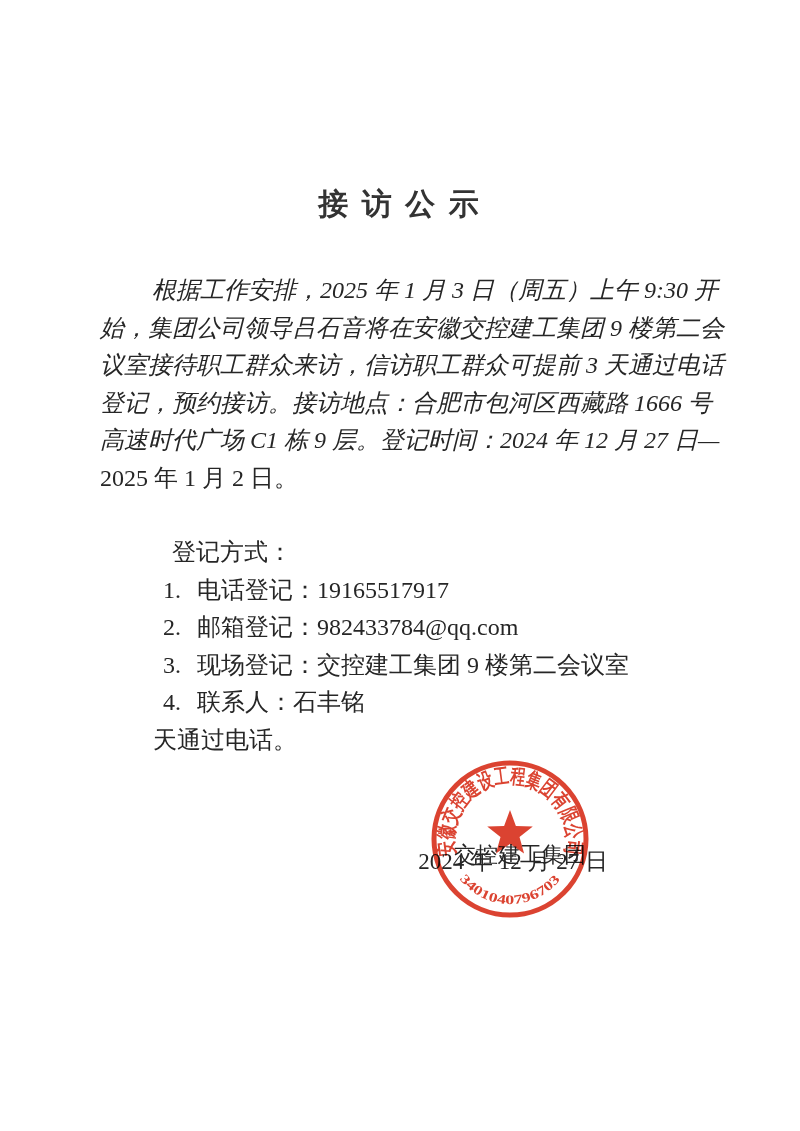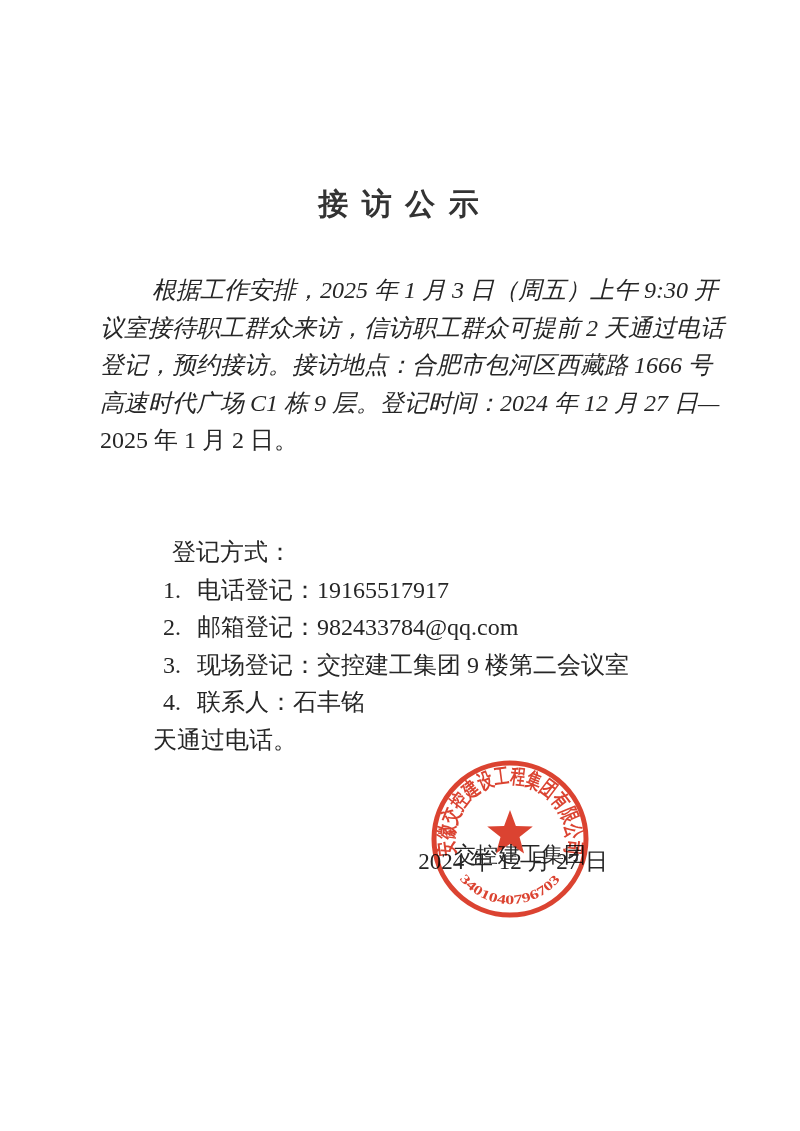--- a/index.html
+++ b/index.html
@@ -75,21 +75,22 @@
 </style>
 </head>
 <body>
 
 <div class="page">
 
   <h1 class="title">接 访 公 示</h1>
 
   <div class="intro">
     <div class="line jline indent">根据工作安排，2025 年 1 月 3 日（周五）上午 9:30 开</div>
-    <div class="line jline">议室接待职工群众来访，信访职工群众可提前 2 天通过电话</div>
+    <div class="line jline">始，集团公司领导吕石音将在安徽交控建工集团 9 楼第二会</div>
+    <div class="line jline">议室接待职工群众来访，信访职工群众可提前 3 天通过电话</div>
     <div class="line jline">登记，预约接访。接访地点：合肥市包河区西藏路 1666 号</div>
     <div class="line jline">高速时代广场 C1 栋 9 层。登记时间：2024 年 12 月 27 日—</div>
     <div class="line">2025 年 1 月 2 日。</div>
   </div>
 
   <div class="methods">
     <div class="line m-head">登记方式：</div>
     <div class="line m-item">
       <span class="m-num">1.</span>
       <span>电话登记：19165517917</span>

